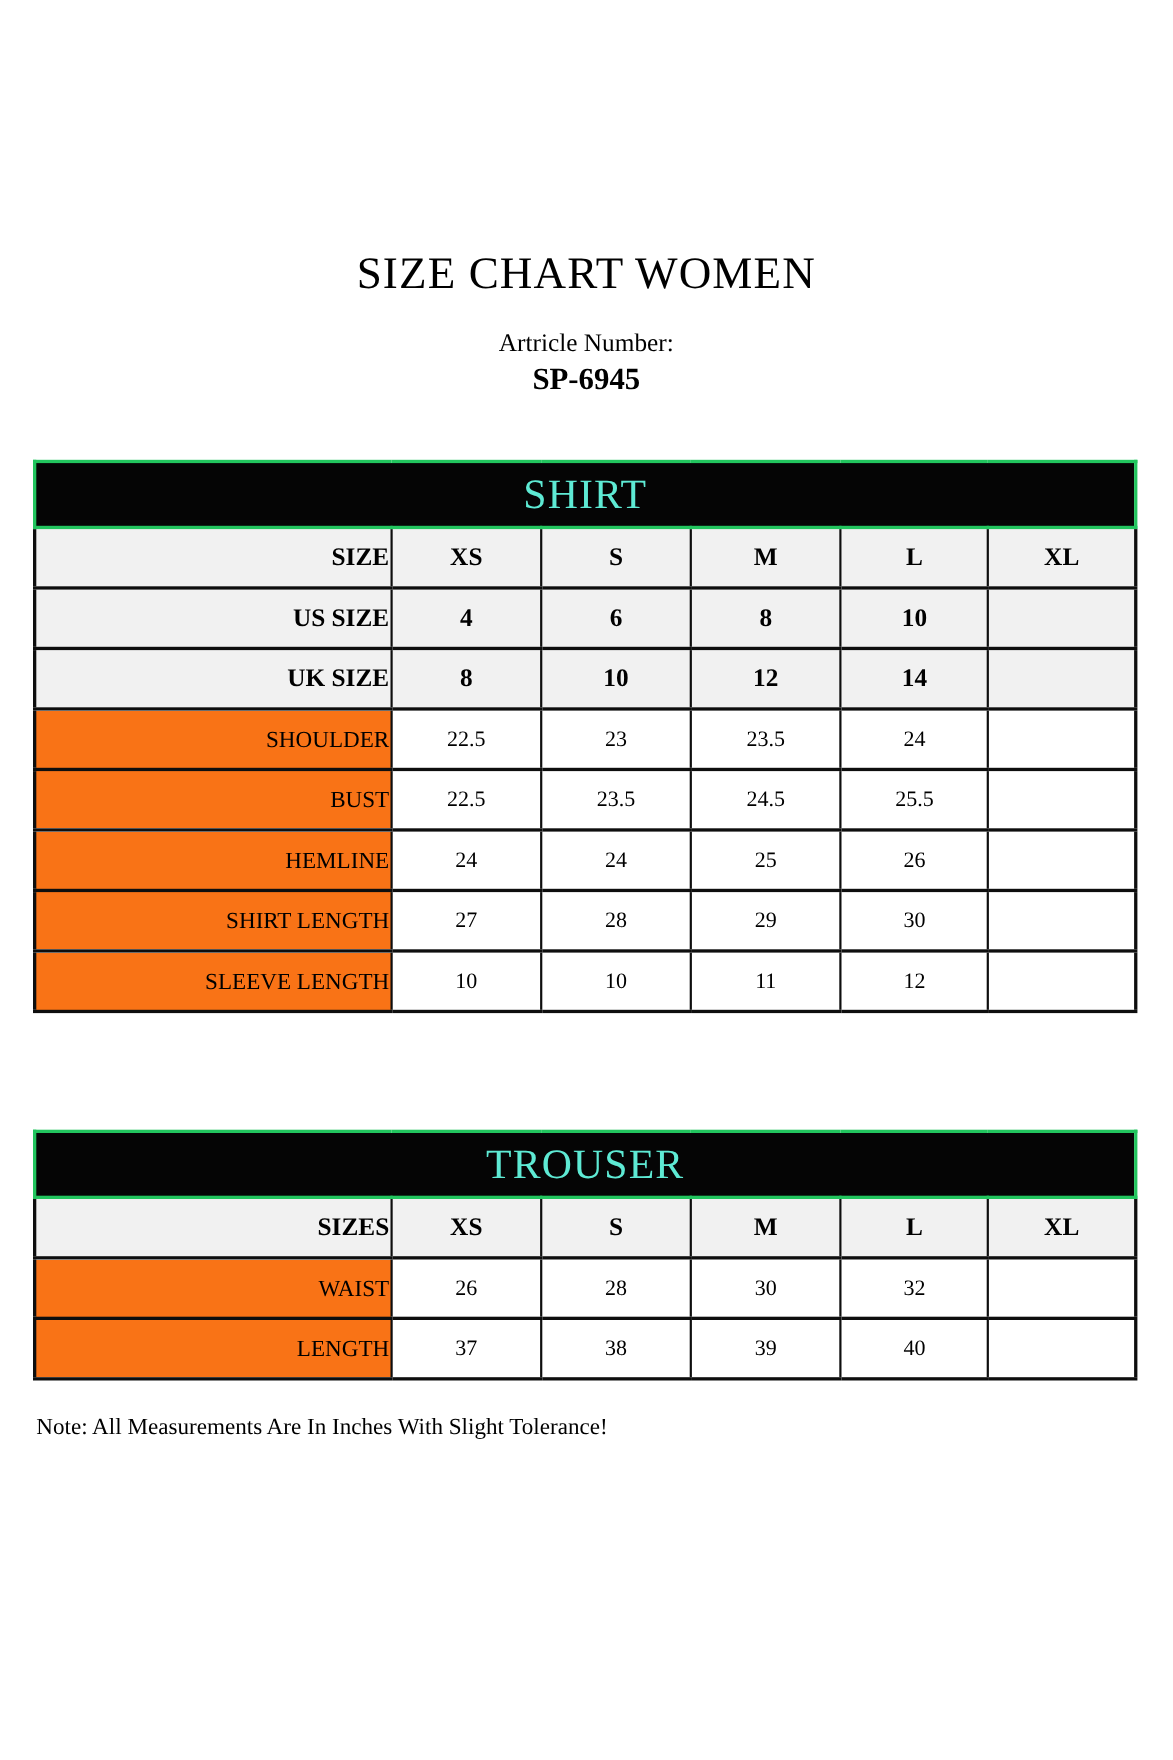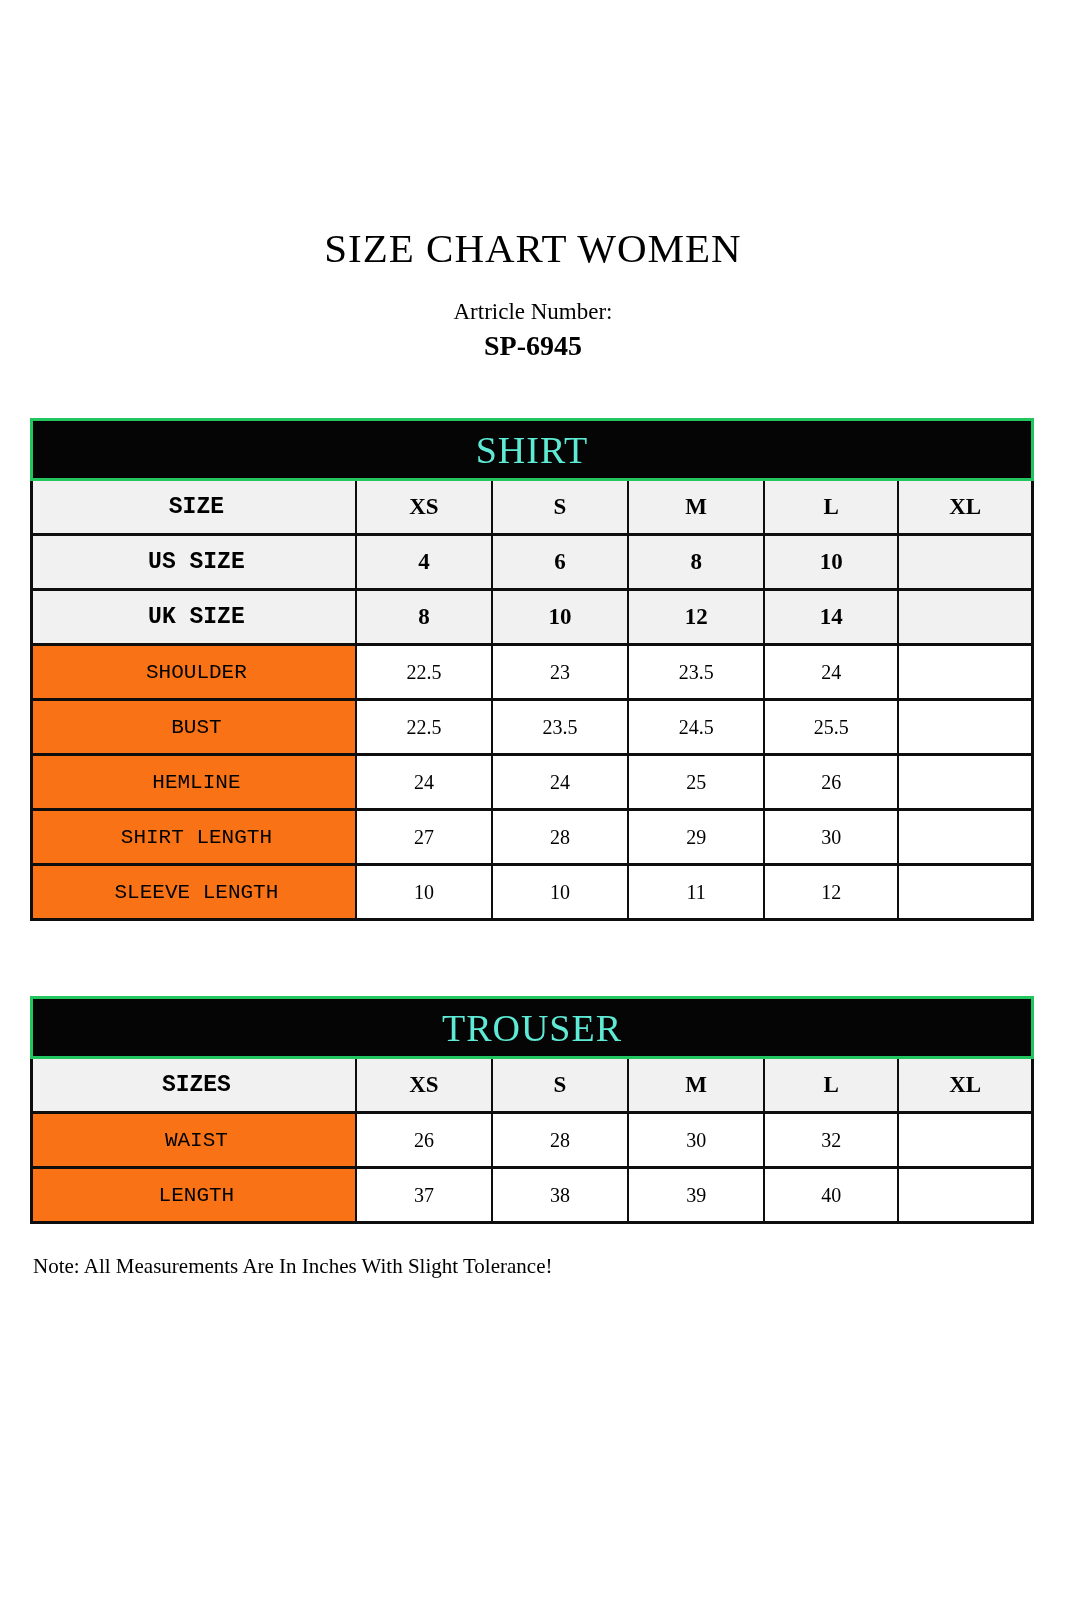--- a/index.html
+++ b/index.html
@@ -39,21 +39,21 @@
     line-height: 1.1;
   }
   table.size-table {
     border-collapse: collapse;
     table-layout: fixed;
     width: 1004px;
     margin-left: 30px;
     border: 3px solid #0e0e0e;
   }
   table.size-table.shirt  { margin-top: 56px; }
-  table.size-table.trouser{ margin-top: 75px; border-radius: 26px; }
+  table.size-table.trouser{ margin-top: 106px; border-radius: 26px; }
   .section-header td {
     background: #050505;
     color: #5eead4;
     text-align: center;
     font-size: 38px;
     height: 55px;
     letter-spacing: 1px;
     border: 3px solid #22c55e;
   }
   td {
@@ -68,23 +68,22 @@
   tr.hdr-row td {
     background: #f1f1f1;
     font-weight: bold;
     font-size: 23px;
   }
   tr.data-row td {
     background: #ffffff;
     font-size: 20px;
   }
   td.lbl {
-    text-align: center;
+    text-align: right;
     padding-left: 6px;
-    font-family: Liberation Mono, monospace;
   }
   tr.data-row td.lbl {
     background: #f97316;
     font-size: 21px;
   }
   td.val { text-align: center; }
   .note {
     margin: 30px 0 0 33px;
     font-size: 21px;
     line-height: 1.2;

